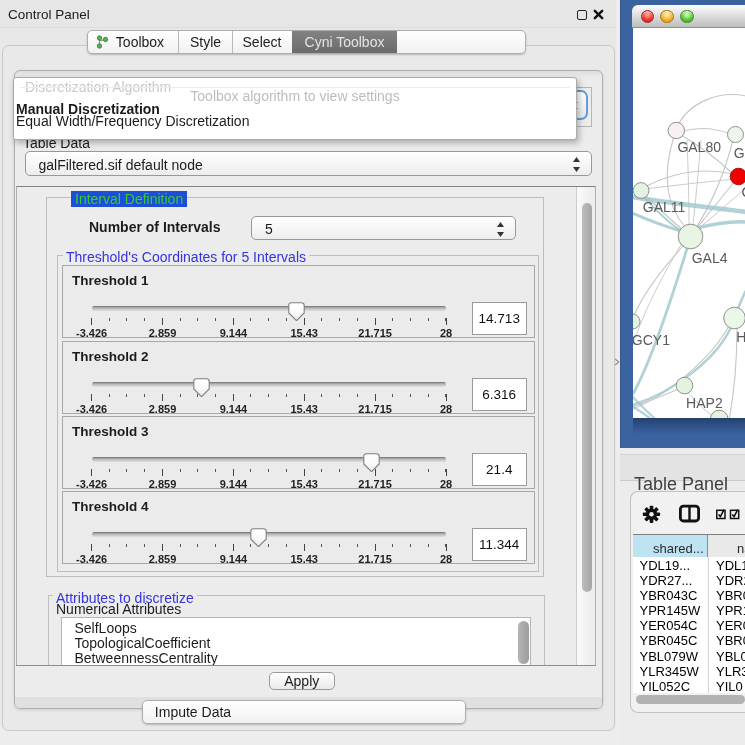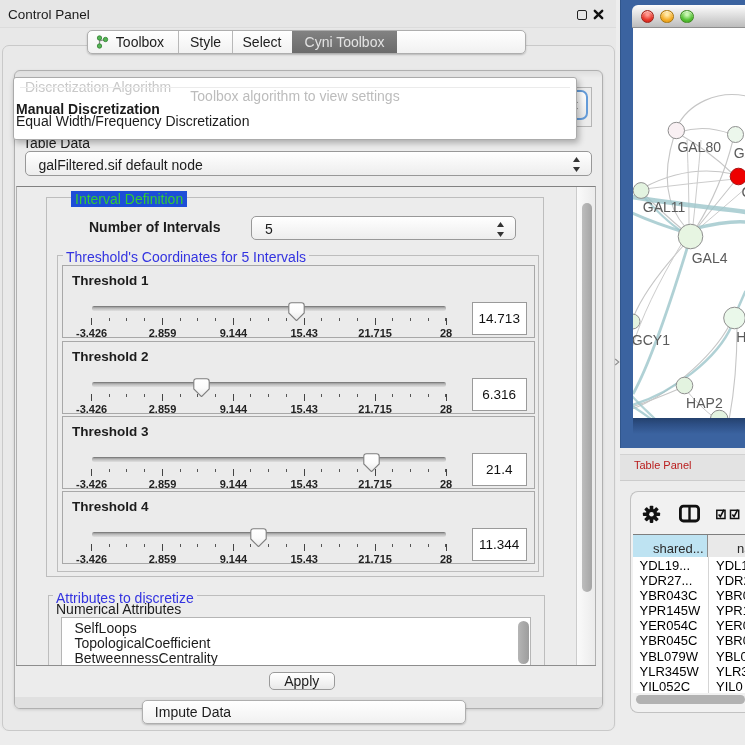--- a/index.html
+++ b/index.html
@@ -275,21 +275,21 @@
   <text x="58.7" y="234.5" font-family="Liberation Sans,sans-serif" font-size="14" fill="#5a5a5a">GAL4</text>
   <text x="-1.2" y="316.5" font-family="Liberation Sans,sans-serif" font-size="14" fill="#5a5a5a">GCY1</text>
   <text x="103.3" y="314" font-family="Liberation Sans,sans-serif" font-size="14" fill="#5a5a5a">H</text>
   <text x="53.1" y="380" font-family="Liberation Sans,sans-serif" font-size="14" fill="#5a5a5a">HAP2</text>
 </svg>
 </div>
 <div class="abs" style="left:632.5px;top:418px;width:112.5px;height:16px;background:linear-gradient(#24416d,#2d4f85 40%,#3b63a0);"></div>
 
 <div class="abs" style="left:620px;top:447.5px;width:125px;height:297.5px;background:#ececec;"></div>
 <div class="abs" style="left:620px;top:453.5px;width:125px;height:27.5px;background:#e3e3e3;border-top:1px solid #d2d2d2;border-bottom:1px solid #cccccc;"></div>
-<div class="abs" style="left:634px;top:459px;font-size:11px;color:#b91c1c;">Table Panel</div>
+<div class="abs" style="left:634px;top:474px;font-size:18px;color:#404040;">Table Panel</div>
 
 <div class="abs" style="left:629.5px;top:490.5px;width:126px;height:222.5px;background:#f1f1f1;border:1.5px solid #c2c2c2;border-radius:8px 0 0 8px;border-right:none;"></div>
 
 <svg class="abs" style="left:629px;top:498px;z-index:5;" width="116" height="30" viewBox="0 0 116 30">
   <g transform="translate(22.5,16.3)">
       <circle r="5.6" fill="#111"></circle>
       <rect x="-1.8" y="-8.6" width="3.6" height="5" rx="0.8" transform="rotate(0)" fill="#111"></rect>
       <rect x="-1.8" y="-8.6" width="3.6" height="5" rx="0.8" transform="rotate(45)" fill="#111"></rect>
       <rect x="-1.8" y="-8.6" width="3.6" height="5" rx="0.8" transform="rotate(90)" fill="#111"></rect>
       <rect x="-1.8" y="-8.6" width="3.6" height="5" rx="0.8" transform="rotate(135)" fill="#111"></rect>

